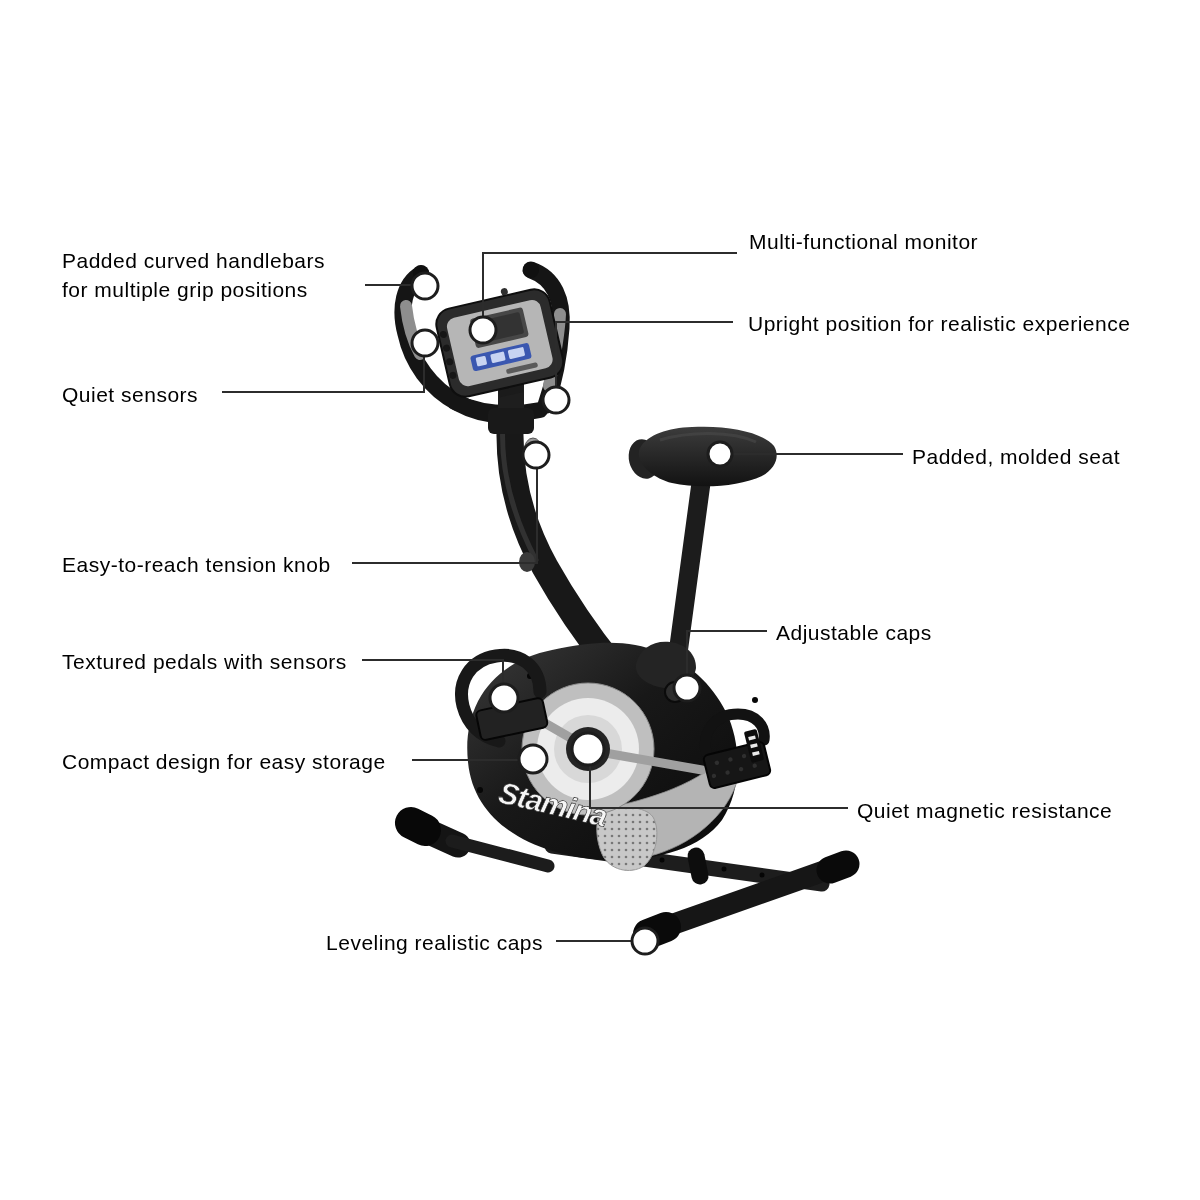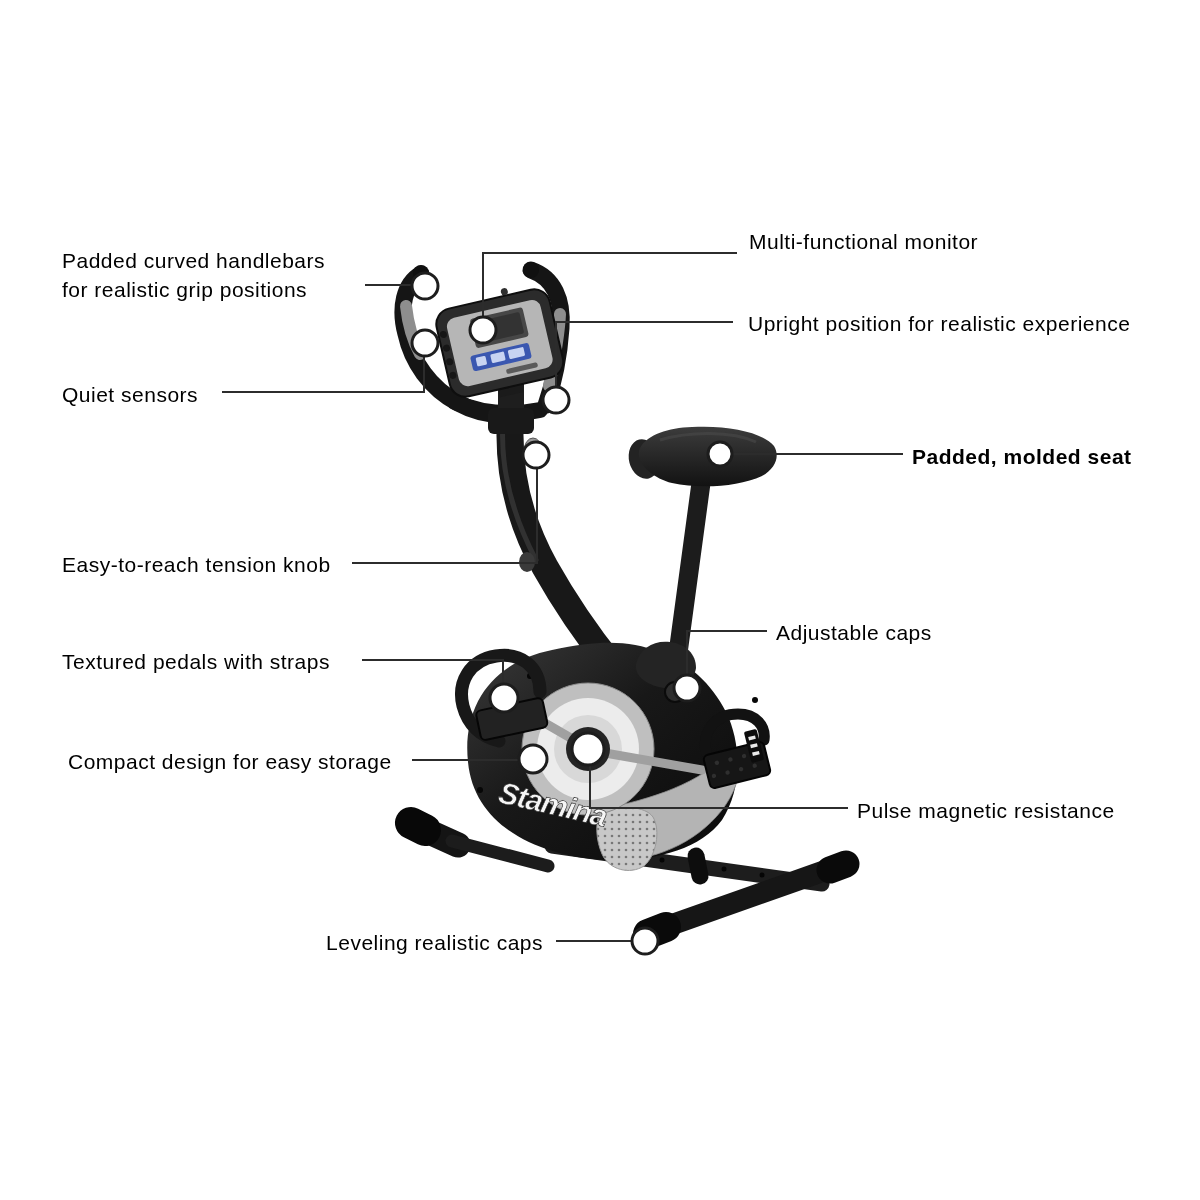--- a/index.html
+++ b/index.html
@@ -185,36 +185,36 @@
       <circle cx="687" cy="688" r="13"></circle>
       <circle cx="504" cy="698" r="14"></circle>
       <circle cx="533" cy="759" r="14"></circle>
       <circle cx="588" cy="749" r="16"></circle>
       <circle cx="645" cy="941" r="13"></circle>
     </g>
   </svg>
 
   <div class="label" style="left:62px;top:246px;">
     <span class="ln">Padded curved handlebars</span>
-    <span class="ln">for realistic grip positions</span>
+    <span class="ln">for multiple grip positions</span>
   </div>
 
   <div class="label" style="left:62px;top:380px;">Quiet sensors</div>
 
   <div class="label" style="left:62px;top:550px;">Easy-to-reach tension knob</div>
 
-  <div class="label" style="left:62px;top:647px;">Textured pedals with straps</div>
-
-  <div class="label" style="left:68px;top:747px;">Compact design for easy storage</div>
+  <div class="label" style="left:62px;top:647px;">Textured pedals with sensors</div>
+
+  <div class="label" style="left:62px;top:747px;">Compact design for easy storage</div>
 
   <div class="label" style="right:657px;top:928px;">Leveling realistic caps</div>
 
   <div class="label" style="left:749px;top:227px;">Multi-functional monitor</div>
 
   <div class="label" style="left:748px;top:309px;">Upright position for realistic experience</div>
 
-  <div class="label" style="left:912px;top:442px;font-weight:bold;">Padded, molded seat</div>
+  <div class="label" style="left:912px;top:442px;">Padded, molded seat</div>
 
   <div class="label" style="left:776px;top:618px;">Adjustable caps</div>
 
-  <div class="label" style="left:857px;top:796px;">Pulse magnetic resistance</div>
+  <div class="label" style="left:857px;top:796px;">Quiet magnetic resistance</div>
 
 </div>
 
 </body></html>

